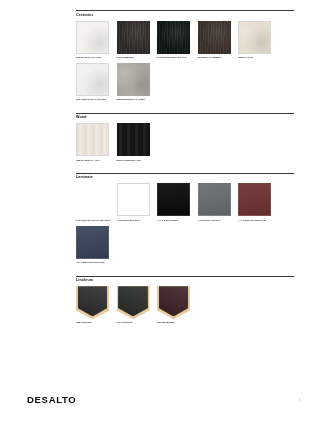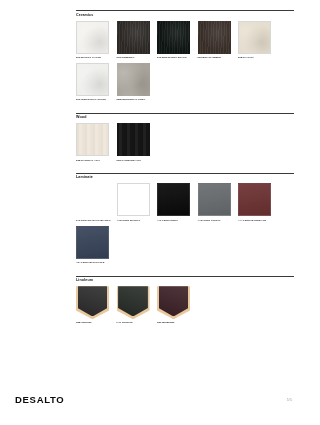--- a/index.html
+++ b/index.html
@@ -73,21 +73,21 @@
   .lino .top {
     position: absolute; left: 1.6px; top: 0; width: 29.8px; height: 30.2px;
     clip-path: polygon(0 0, 100% 0, 100% 72%, 50% 100%, 0 72%);
   }
   .lino .hl {
     position: absolute; inset: 0;
     background: linear-gradient(200deg, rgba(255,255,255,.10), rgba(0,0,0,.12));
   }
 
   .footer {
-    position: absolute; left: 0; bottom: 0; width: 300px; height: 34px;
+    position: absolute; left: 12px; bottom: 0; width: 300px; height: 34px;
   }
   .logo {
     position: absolute; left: 15px; top: 3px;
     font-size: 9.5px; font-weight: bold; color: #0a0a0a;
     letter-spacing: 0.7px; font-family: "Liberation Sans", sans-serif;
   }
   .pagenum {
     position: absolute; right: 8px; top: 7px;
     font-size: 3.4px; color: #9a9a9a; letter-spacing: 0.2px;
   }

